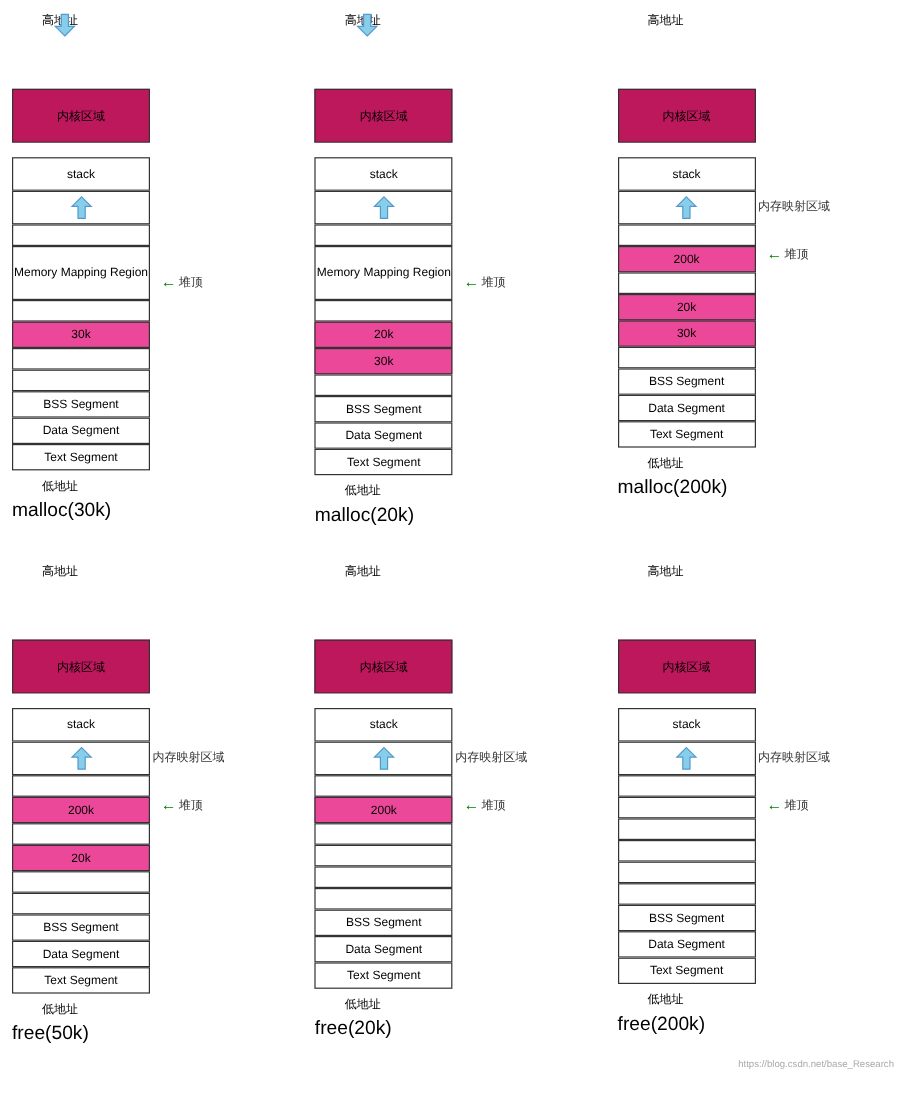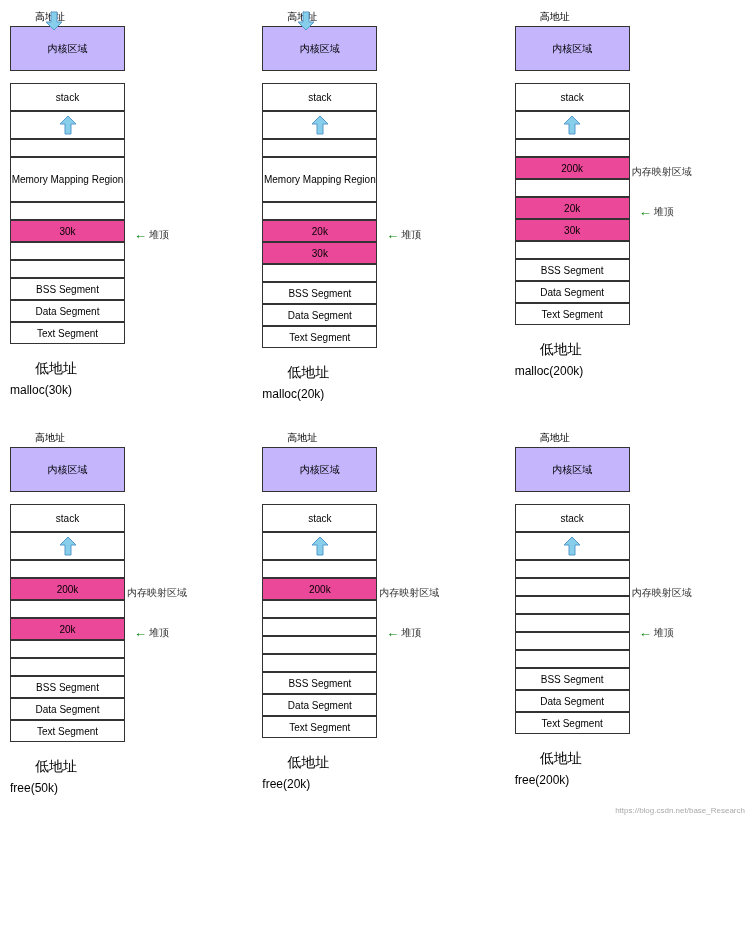--- a/index.html
+++ b/index.html
@@ -48,21 +48,22 @@
       text-align: center;
       font-size: 10px;
       display: flex;
       align-items: center;
       justify-content: center;
       background: #fff;
       min-height: 22px;
     }
     .seg.kernel {
       min-height: 45px;
-      background: #c4b5fd;
+      background: #be185d;
+      margin-top: 48px;
     }
     .seg.stack {
       min-height: 28px;
     }
     .seg.arrow-down {
       min-height: 28px;
       background: #fff;
     }
     .seg.mmap {
       min-height: 45px;
@@ -81,34 +82,34 @@
     .seg.text { min-height: 22px; }
     .seg.gap {
       border: none;
       min-height: 12px;
     }
     .arrow-down-svg {
       width: 28px;
       height: 22px;
     }
     .diagram-title {
-      font-size: 12px;
+      font-size: 16px;
       margin-top: 5px;
       text-align: left;
     }
     .label-high {
       font-size: 10px;
       text-align: left;
       margin-bottom: 2px;
       margin-left: 5px;
     }
     .label-low {
-      font-size: 14px;
+      font-size: 10px;
       text-align: left;
-      margin-top: 16px;
+      margin-top: 6px;
       margin-left: 5px;
     }
     .side-label {
       font-size: 10px;
       color: #333;
       white-space: nowrap;
     }
     .side-label-row {
       display: flex;
       align-items: flex-end;

